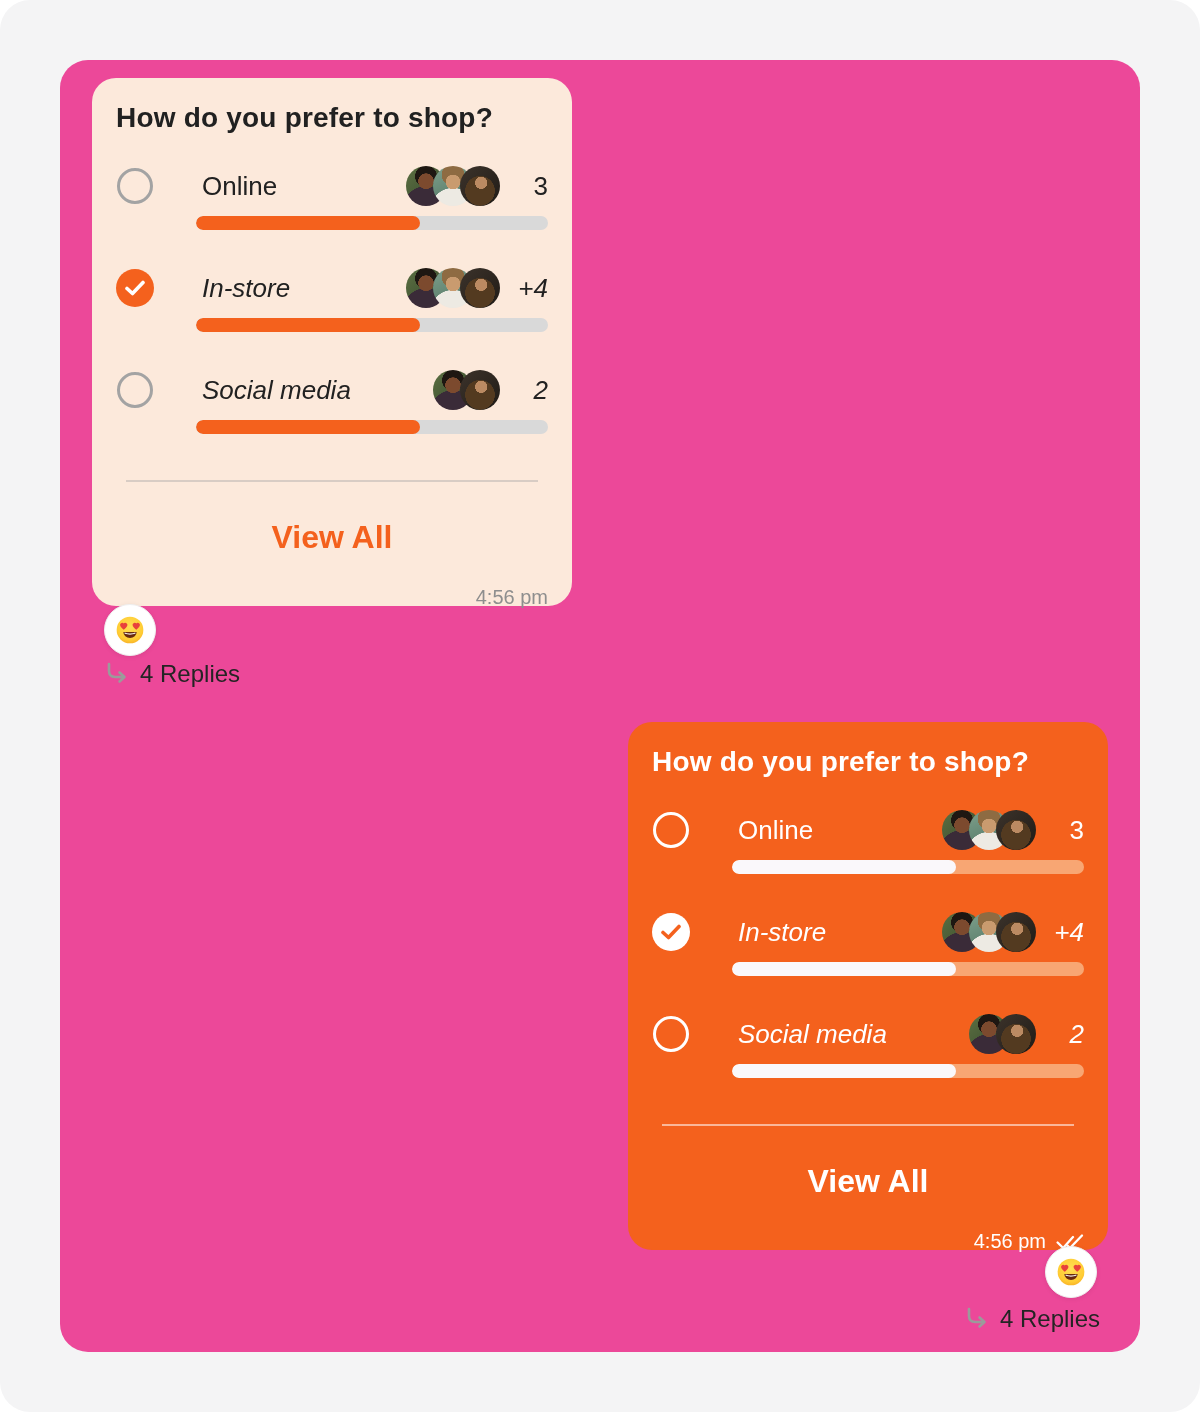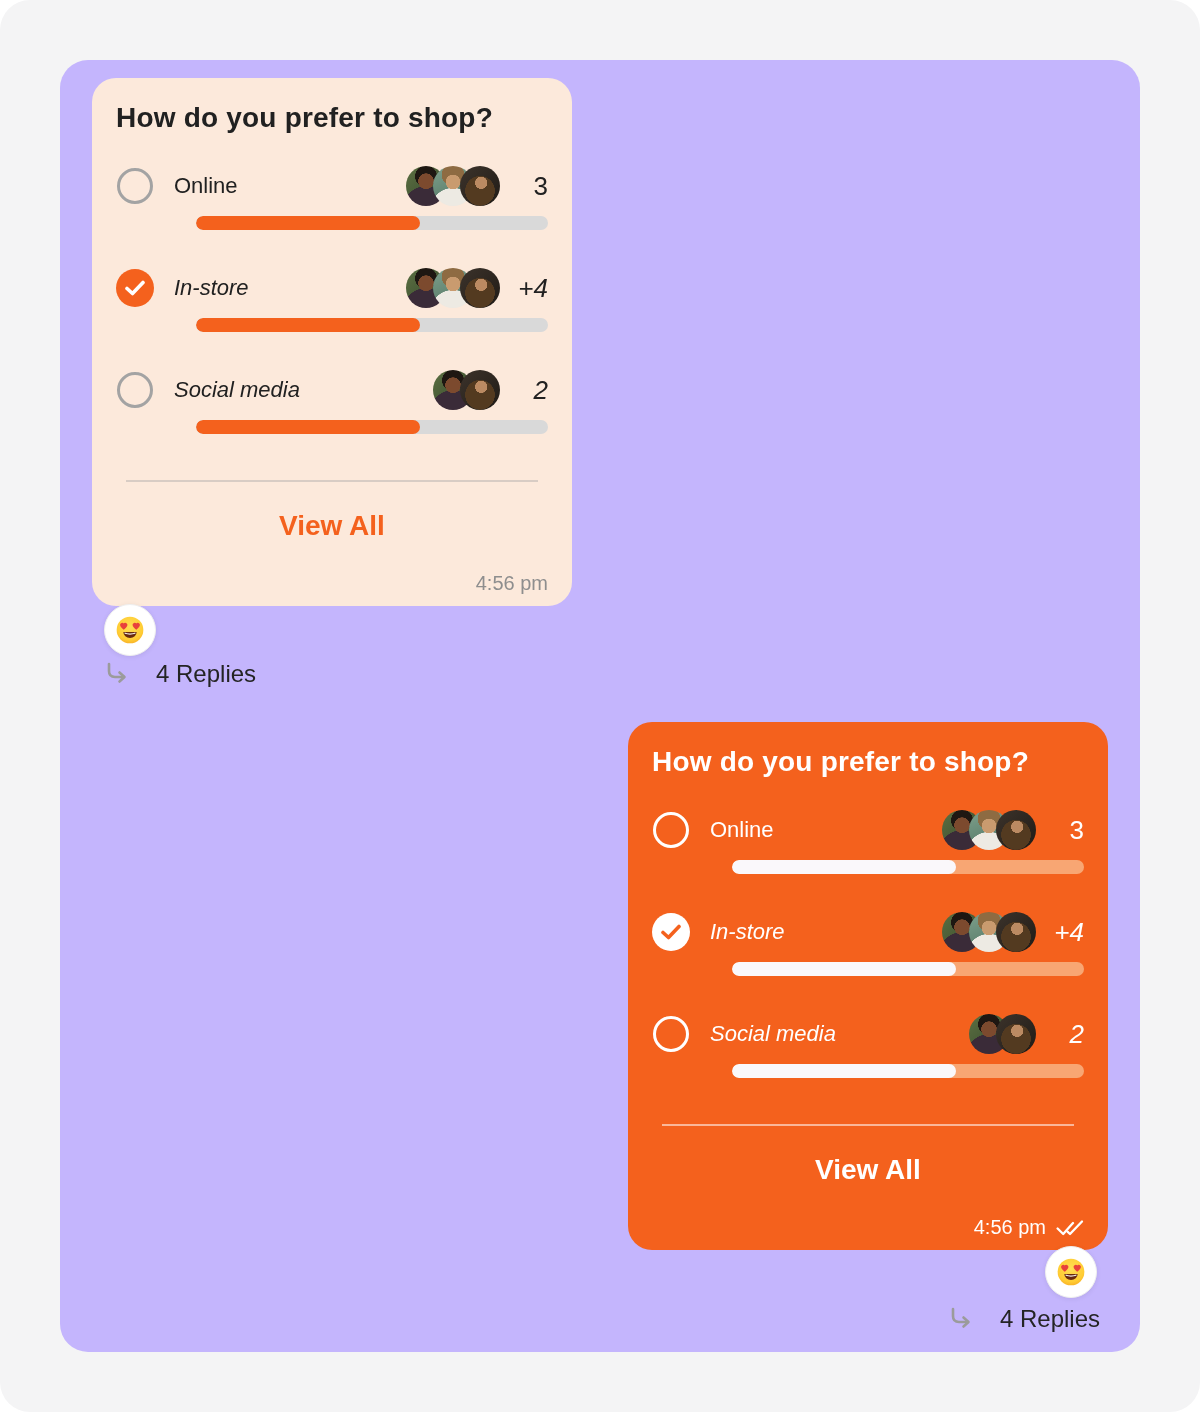--- a/index.html
+++ b/index.html
@@ -10,21 +10,21 @@
     font-family:"Liberation Sans", sans-serif;
     color:#212121;
   }
   .surface {
     position:absolute; inset:0;
     background:#F4F4F5; border-radius:30px;
   }
   .chat-panel {
     position:absolute; left:60px; top:60px;
     width:1080px; height:1292px;
-    background:#c4b5fd; border-radius:28px;
+    background:#ec4899; border-radius:28px;
   }
   .msg-group { position:absolute; width:480px; }
   .msg-group.incoming { left:32px; top:18px; }
   .msg-group.outgoing { left:568px; top:662px; }
 
   .poll-card {
     width:480px; height:528px;
     border-radius:24px;
     padding:24px 24px 0 24px;
     position:relative;
@@ -51,21 +51,21 @@
   .check-circle {
     width:38px; height:38px; border-radius:50%;
     display:flex; align-items:center; justify-content:center;
   }
   .incoming .check-circle { background:#F4611D; }
   .outgoing .check-circle { background:#FFFFFF; }
   .check-circle svg { width:20px; height:16px; }
   .incoming .check-circle svg path { stroke:#FFFFFF; }
   .outgoing .check-circle svg path { stroke:#F4611D; }
 
-  .option-label { flex:1; font-size:22px; }
+  .option-label { flex:1; font-size:26px;margin-left:28px; }
 
   .avatars { display:flex; margin-right:12px; }
   .avatar {
     width:40px; height:40px; border-radius:50%;
     position:relative; flex:none;
   }
   .avatar + .avatar { margin-left:-13px; }
   .avatars .avatar:nth-child(1){ z-index:1; }
   .avatars .avatar:nth-child(2){ z-index:2; }
   .avatars .avatar:nth-child(3){ z-index:3; }
@@ -100,22 +100,22 @@
   .outgoing .bar { background:#F8A673; }
   .bar-fill { height:100%; border-radius:7px; }
   .incoming .bar-fill { background:#F4611D; }
   .outgoing .bar-fill { background:#FAF8FB; }
 
   .divider { height:2px; margin:46px 10px 0 10px; border:none; }
   .incoming .divider { background:#D8CCC4; }
   .outgoing .divider { background:rgba(255,255,255,0.55); }
 
   .view-all {
-    margin-top:28px; text-align:center;
-    font-size:28px; font-weight:bold; cursor:pointer;
+    margin-top:37px; text-align:center;
+    font-size:32px; font-weight:bold; cursor:pointer;
   }
   .incoming .view-all { color:#F4611D; }
   .outgoing .view-all { color:#FFFFFF; }
 
   .meta-row {
     margin-top:30px; display:flex; justify-content:flex-end;
     align-items:center; gap:10px; font-size:20px;
   }
   .incoming .meta-row { color:#8E8E8E; }
   .outgoing .meta-row { color:#FFFFFF; }
@@ -126,21 +126,21 @@
     background:#FFFFFF; border:1px solid #EFEFEF;
     box-shadow:0 1px 5px rgba(0,0,0,0.08);
     display:flex; align-items:center; justify-content:center;
     z-index:5;
   }
   .incoming .reaction-bubble { left:12px; top:526px; }
   .outgoing .reaction-bubble { left:417px; top:524px; }
   .reaction-bubble svg { width:30px; height:30px; }
 
   .replies-row {
-    position:absolute; display:flex; align-items:center; gap:26px;
+    position:absolute; display:flex; align-items:center; gap:10px;
     font-size:24px; color:#242424; cursor:pointer;
   }
   .incoming .replies-row { left:12px; top:582px; }
   .outgoing .replies-row { right:8px; top:583px; }
   .reply-arrow svg { width:26px; height:26px; display:block; }
 </style>
 </head>
 <body>
 
 <svg width="0" height="0" style="position:absolute" aria-hidden="true">

